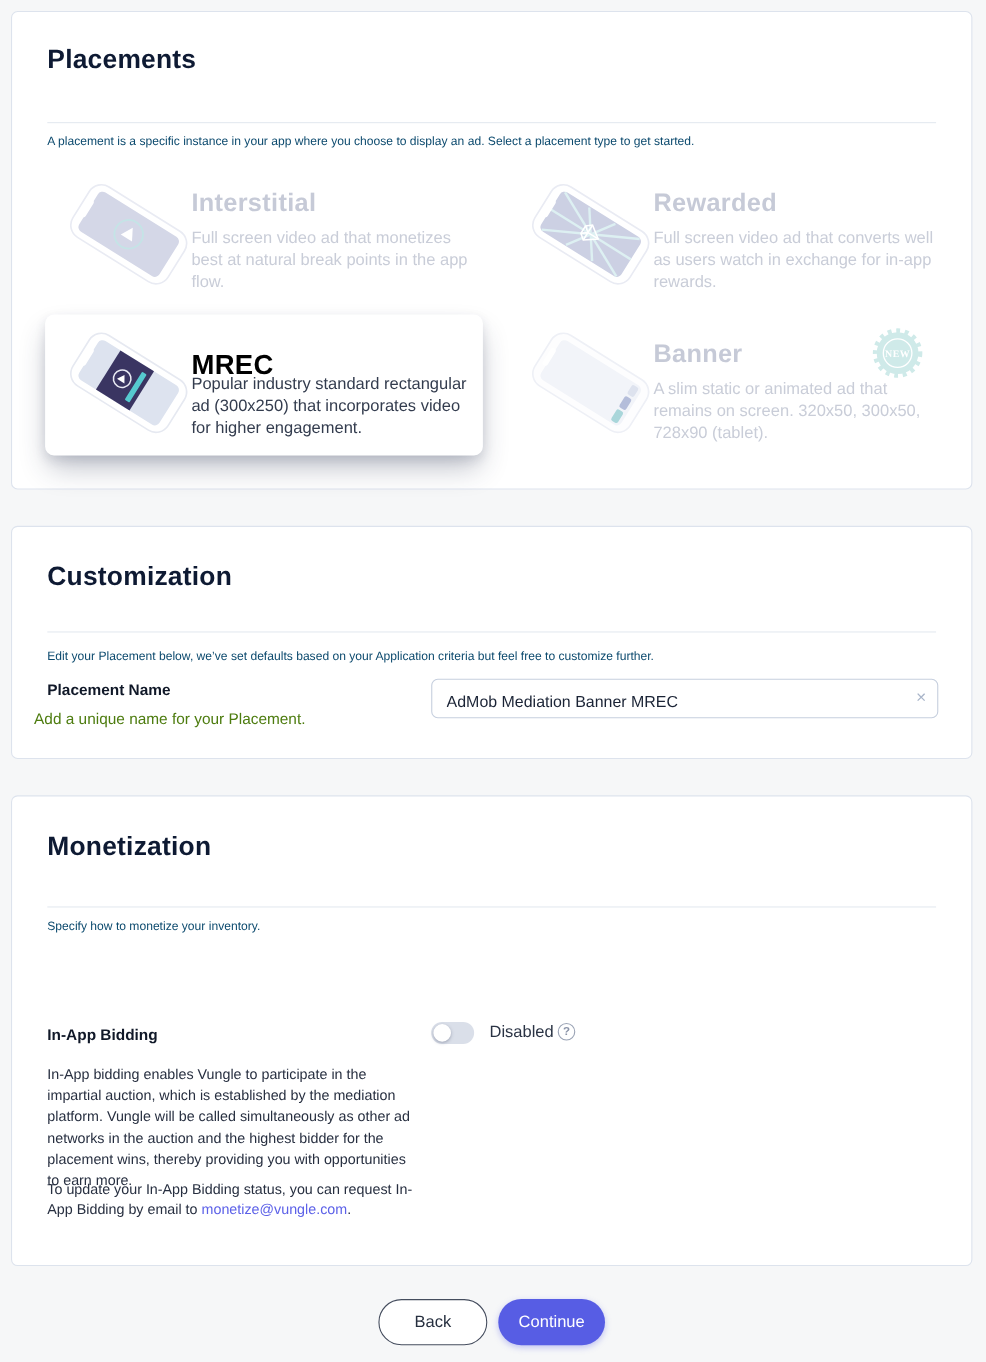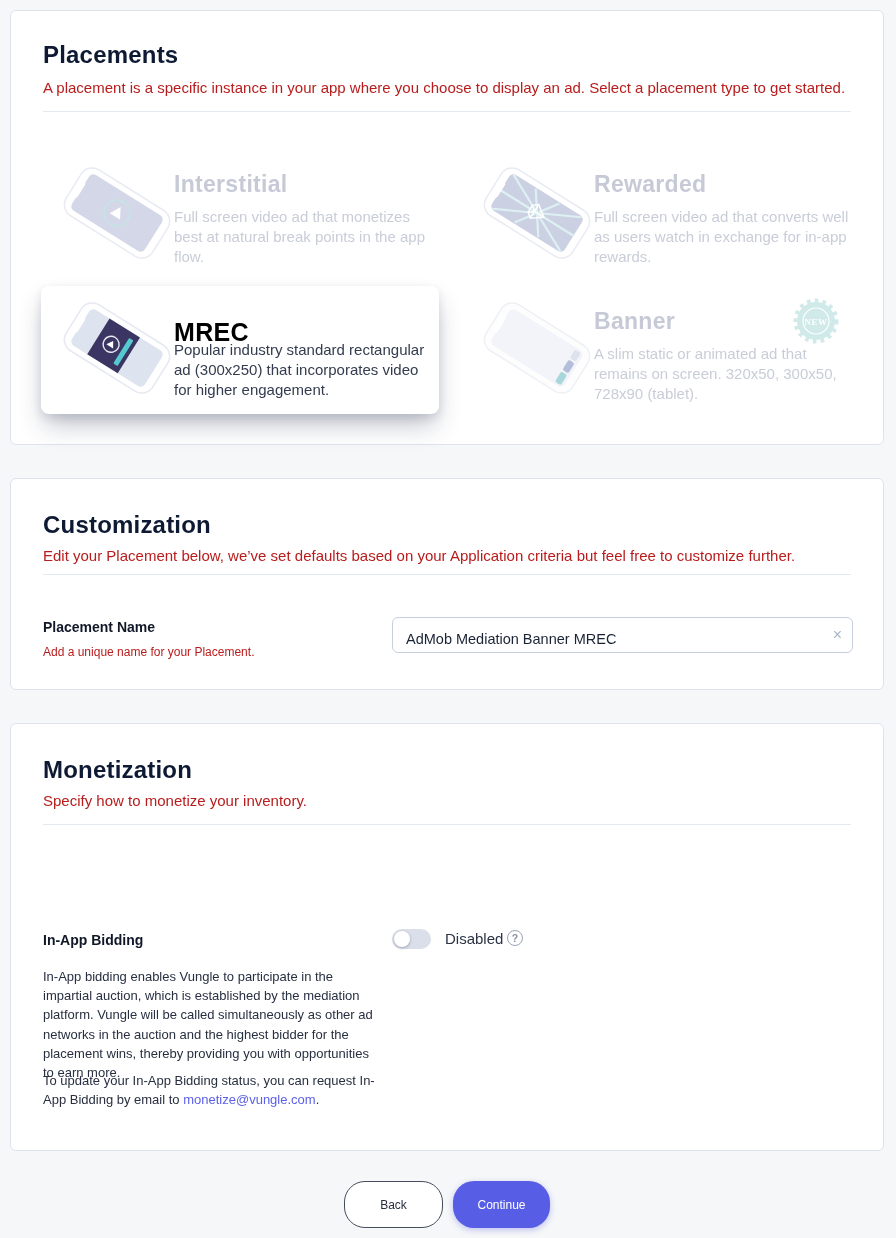--- a/index.html
+++ b/index.html
@@ -21,21 +21,21 @@
   #customization-card { top:478px; height:212px; }
   #monetization-card { top:723px; height:428px; }
 
   .section-title {
     position:absolute; left:32px;
     font-size:24px; font-weight:700; color:#0e1a33;
     letter-spacing:.2px;
   }
   .section-desc {
     position:absolute; left:32px;
-    font-size:15px; color:#b91c1c;
+    font-size:11px; color:#0c4a6e;margin-top:44px;
   }
   .divider {
     position:absolute; left:32px; right:32px; height:1px;
     background:#e4e9f0;
   }
 
   
   .ptype { position:absolute; }
   .ptype .illu { position:absolute; left:12px; top:8px; }
   .ptype .t-title {
@@ -56,21 +56,21 @@
   #ptype-mrec .t-desc  { top:54px; color:#333c4e; width:258px; }
   #ptype-interstitial .t-title, #ptype-rewarded .t-title { top:20px; }
   #ptype-interstitial .t-desc,  #ptype-rewarded .t-desc  { top:56px; }
   #ptype-banner .t-title { top:22px; }
   #ptype-banner .t-desc  { top:58px; }
 
   .new-badge { position:absolute; left:330px; top:10px; }
 
   
   .field-label { position:absolute; left:32px; font-size:14px; font-weight:700; color:#101828; }
-  .field-help  { position:absolute; left:32px; font-size:12px; color:#b91c1c; }
+  .field-help  { position:absolute; left:20px; font-size:14px; color:#4d7c0f; }
   .text-input-wrap { position:absolute; left:381px; top:138px; width:461px; height:36px; }
   .text-input {
     width:100%; height:100%;
     border:1px solid #c6cfde; border-radius:6px;
     padding:8px 34px 0 13px;
     font-family:"Liberation Sans", sans-serif;
     font-size:14.5px; color:#1a2335;
     outline:none; background:#fff;
   }
   .clear-x {
@@ -106,23 +106,23 @@
   .help-circle {
     position:absolute; left:496px; top:206px;
     width:16px; height:16px; border-radius:50%;
     border:1.4px solid #9aa3b5; color:#8a93a8;
     font-size:10.5px; font-weight:700; text-align:center; line-height:14px;
     cursor:pointer;
   }
 
   
   .btn {
-    position:absolute; top:1181px; height:47px;
+    position:absolute; top:1181px; height:42px;
     border-radius:21px; font-family:"Liberation Sans", sans-serif;
-    font-size:12px; cursor:pointer; text-align:center; line-height:40px;
+    font-size:15px; cursor:pointer; text-align:center; line-height:40px;
   }
   #back-btn {
     left:344px; width:99px;
     background:#fff; border:1px solid #454d5e; color:#262f3f;
   }
   #continue-btn {
     left:453px; width:97px;
     background:#575de4; border:none; color:#fff; line-height:42px;
     box-shadow:0 2px 6px rgba(87,93,228,.35);
   }

